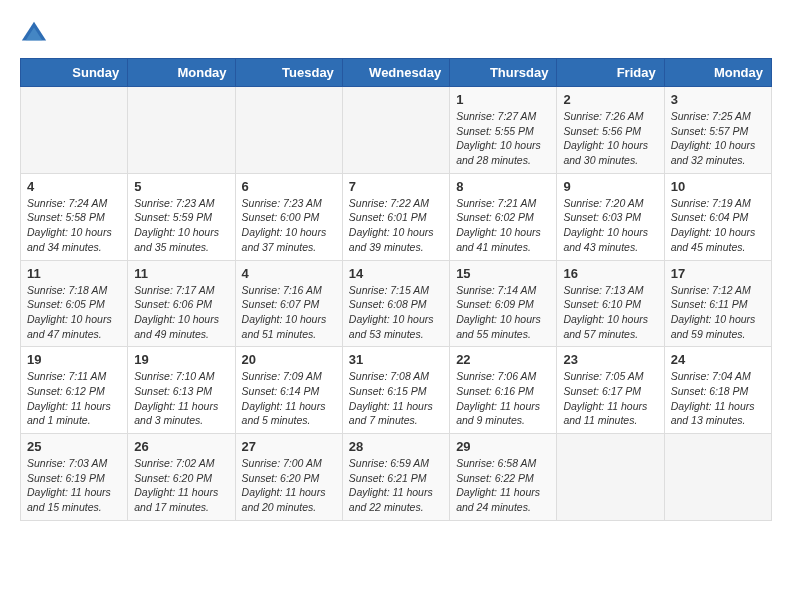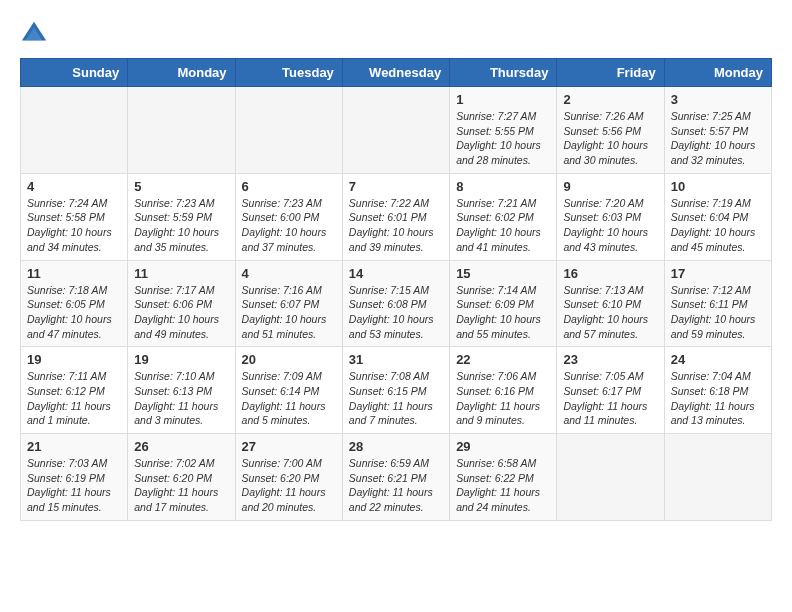--- a/index.html
+++ b/index.html
@@ -234,21 +234,21 @@
           <span class="day-number">23</span>
           <div class="day-info">Sunrise: 7:05 AM<br>Sunset: 6:17 PM<br>Daylight: 11 hours<br>and 11 minutes.</div>
         </td>
         <td>
           <span class="day-number">24</span>
           <div class="day-info">Sunrise: 7:04 AM<br>Sunset: 6:18 PM<br>Daylight: 11 hours<br>and 13 minutes.</div>
         </td>
       </tr>
       <tr>
         <td>
-          <span class="day-number">21</span>
+          <span class="day-number">25</span>
           <div class="day-info">Sunrise: 7:03 AM<br>Sunset: 6:19 PM<br>Daylight: 11 hours<br>and 15 minutes.</div>
         </td>
         <td>
           <span class="day-number">26</span>
           <div class="day-info">Sunrise: 7:02 AM<br>Sunset: 6:20 PM<br>Daylight: 11 hours<br>and 17 minutes.</div>
         </td>
         <td>
           <span class="day-number">27</span>
           <div class="day-info">Sunrise: 7:00 AM<br>Sunset: 6:20 PM<br>Daylight: 11 hours<br>and 20 minutes.</div>
         </td>

